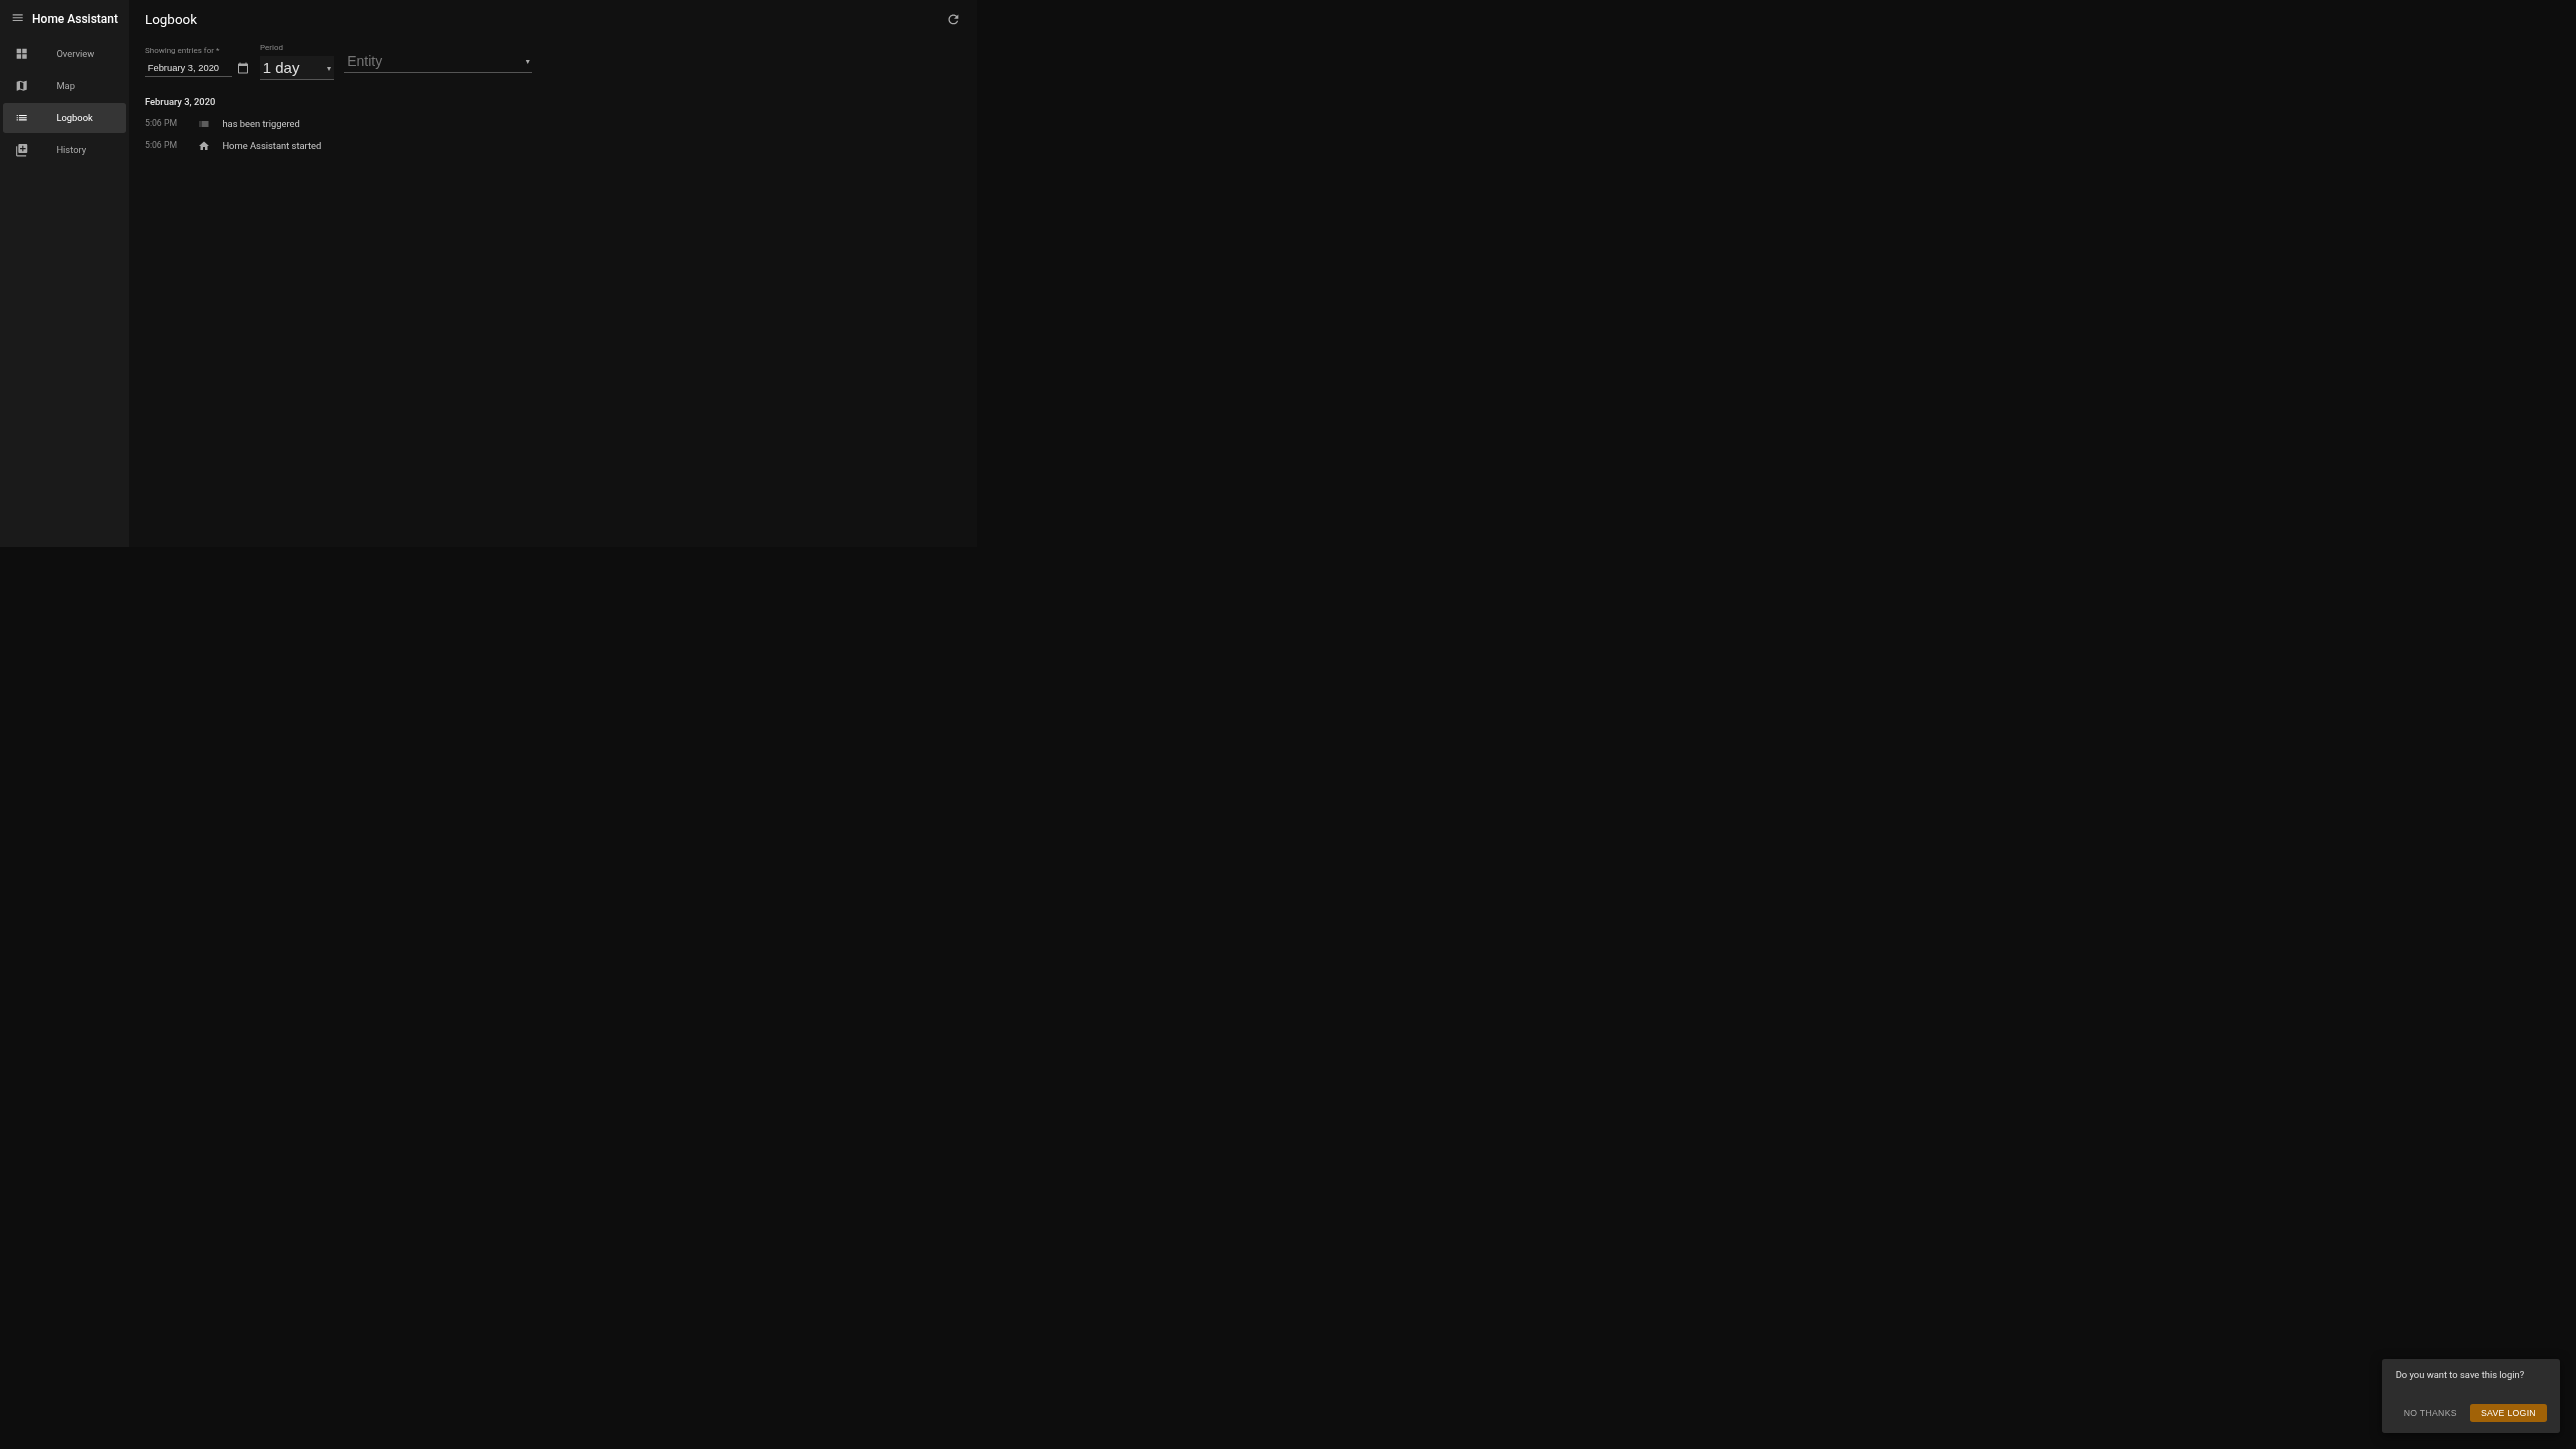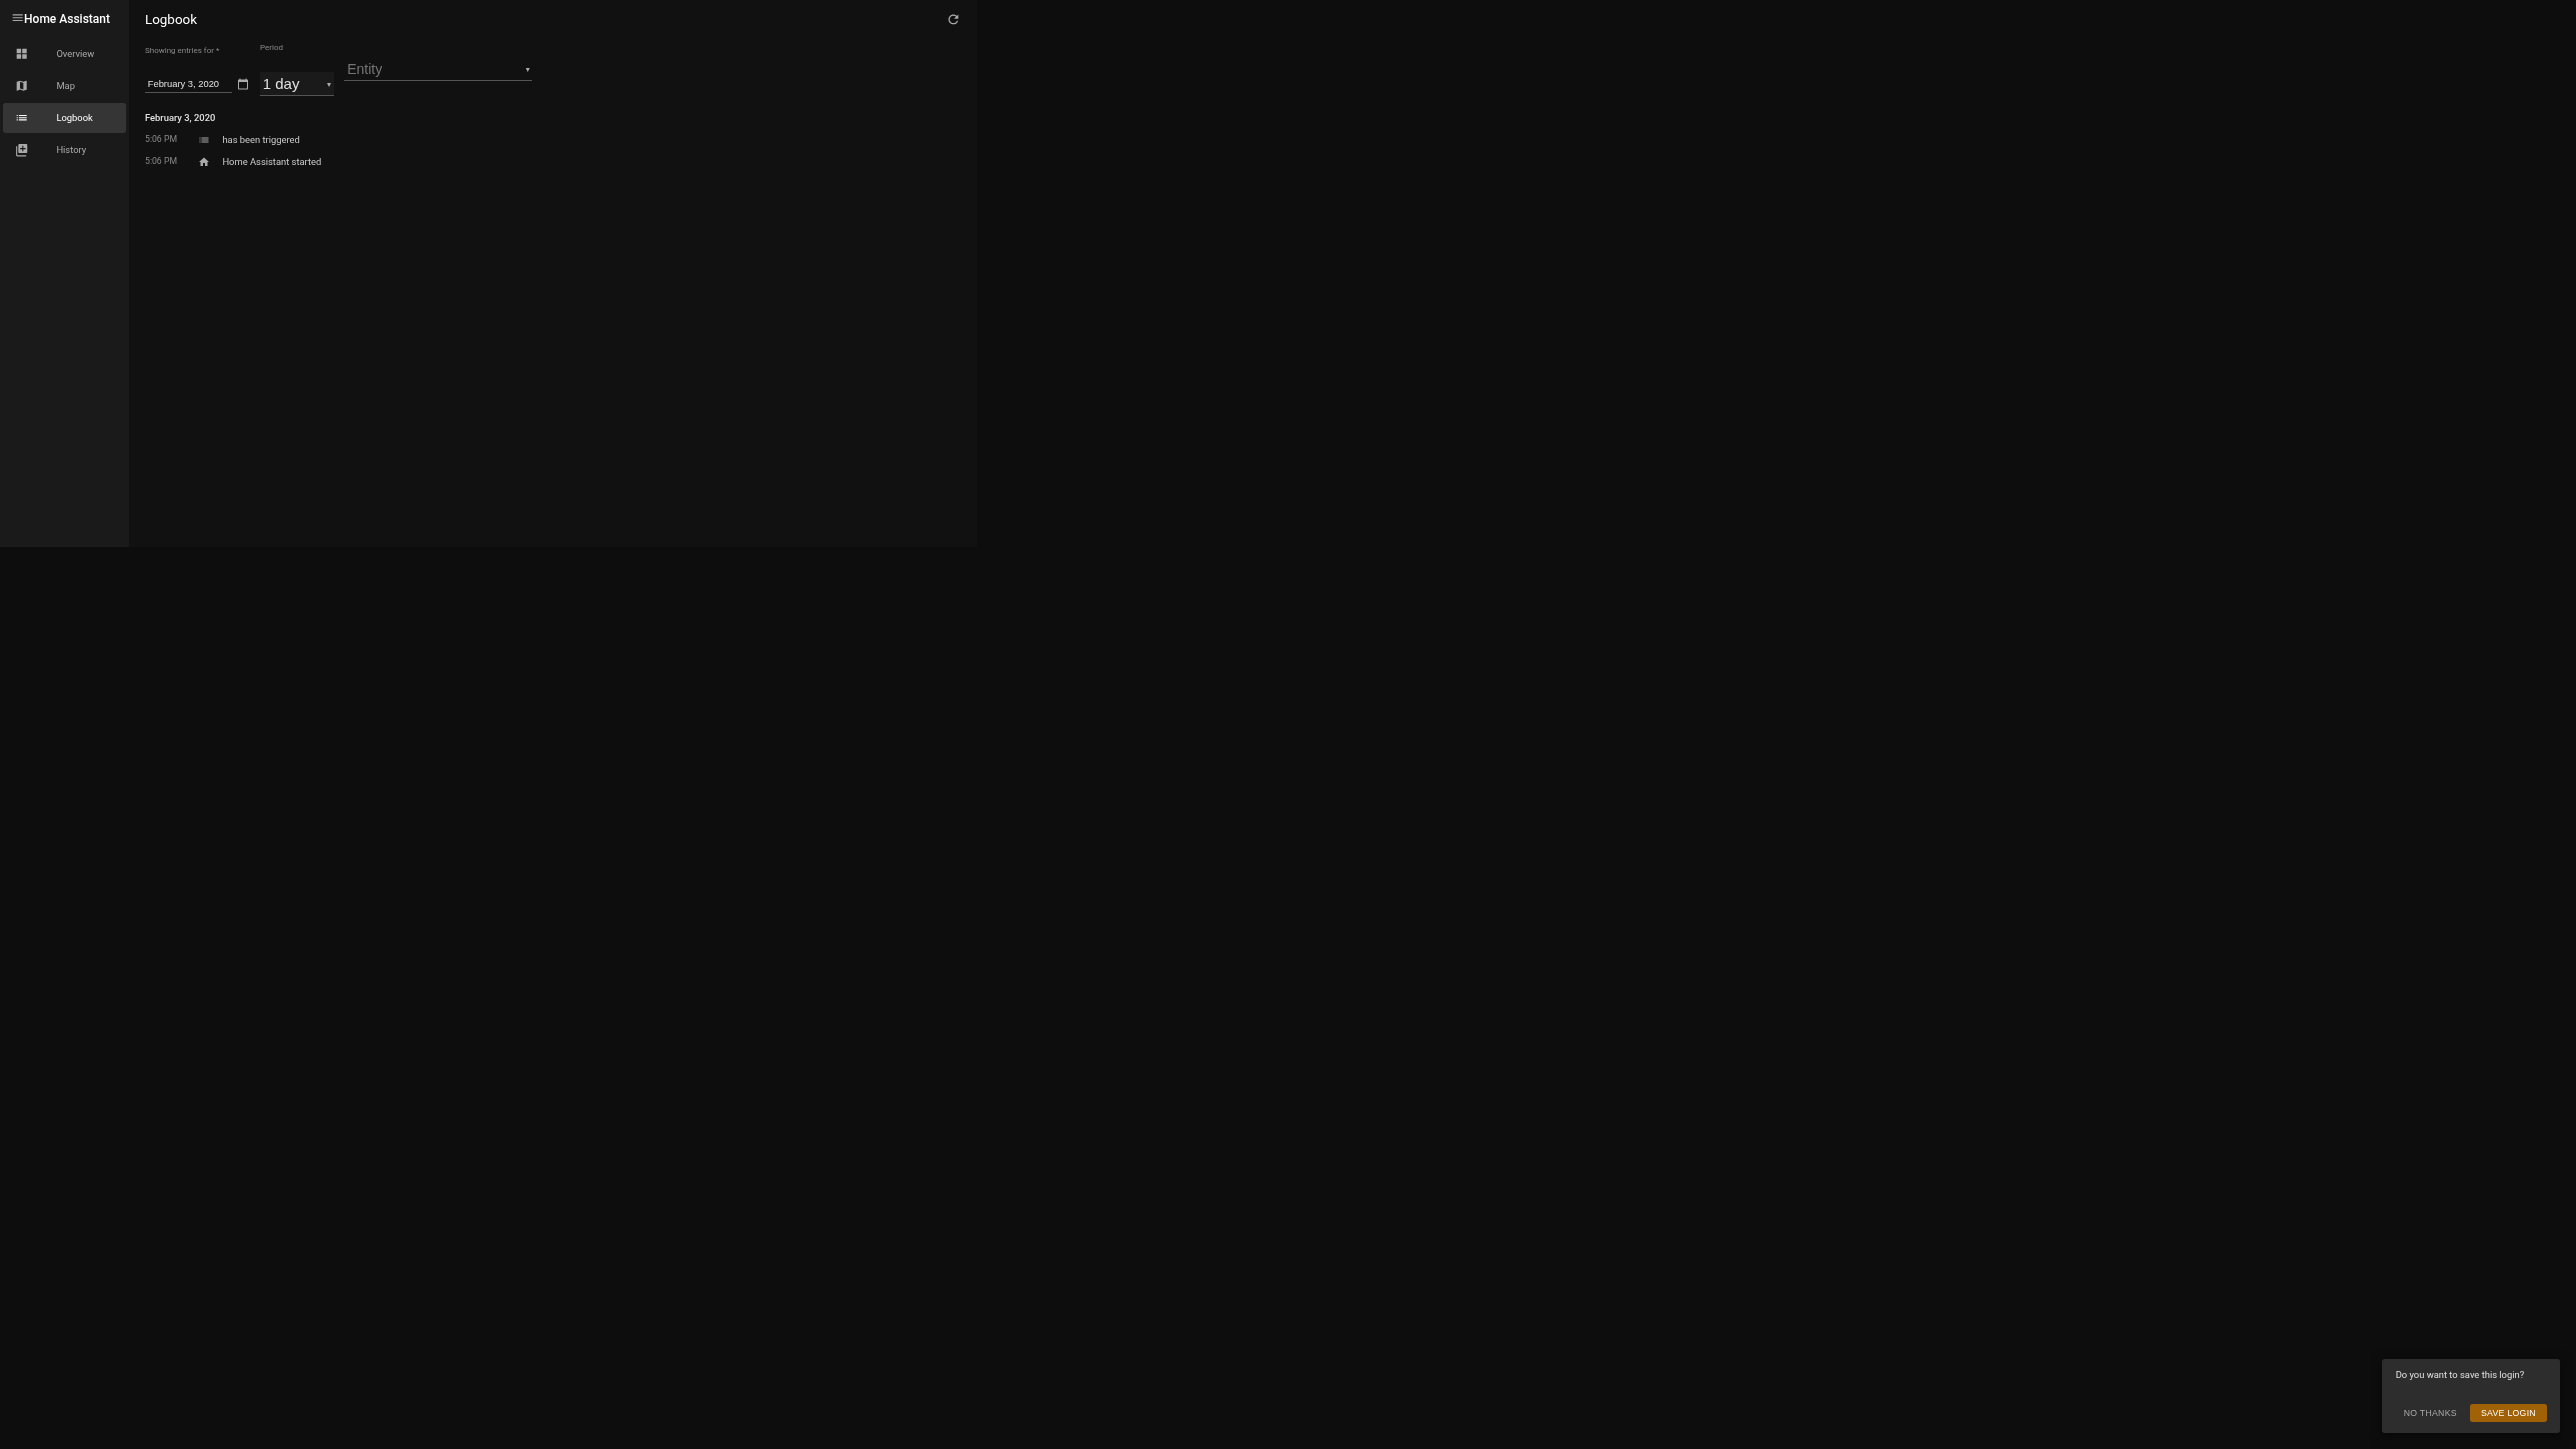--- a/index.html
+++ b/index.html
@@ -21,21 +21,21 @@
       background: #1a1a1a;
       display: flex;
       flex-direction: column;
       height: 100vh;
     }
 
     .sidebar-header {
       display: flex;
       align-items: center;
       padding: 8px 10.7px;
-      gap: 0;
+      gap: 8px;
       height: 38px;
     }
 
     .sidebar-title {
       font-size: 12px;
       font-weight: 500;
       color: #ffffff;
     }
 
     .menu-icon {
@@ -139,21 +139,21 @@
       display: flex;
       align-items: center;
       gap: 10.7px;
       padding: 5.4px 16px 10.7px;
       flex-wrap: wrap;
     }
 
     .filter-group {
       display: flex;
       flex-direction: column;
-      gap: 20px;
+      gap: 4px;
     }
 
     .filter-label {
       font-size: 8px;
       color: #888;
     }
 
     .filter-input-row {
       display: flex;
       align-items: center;

